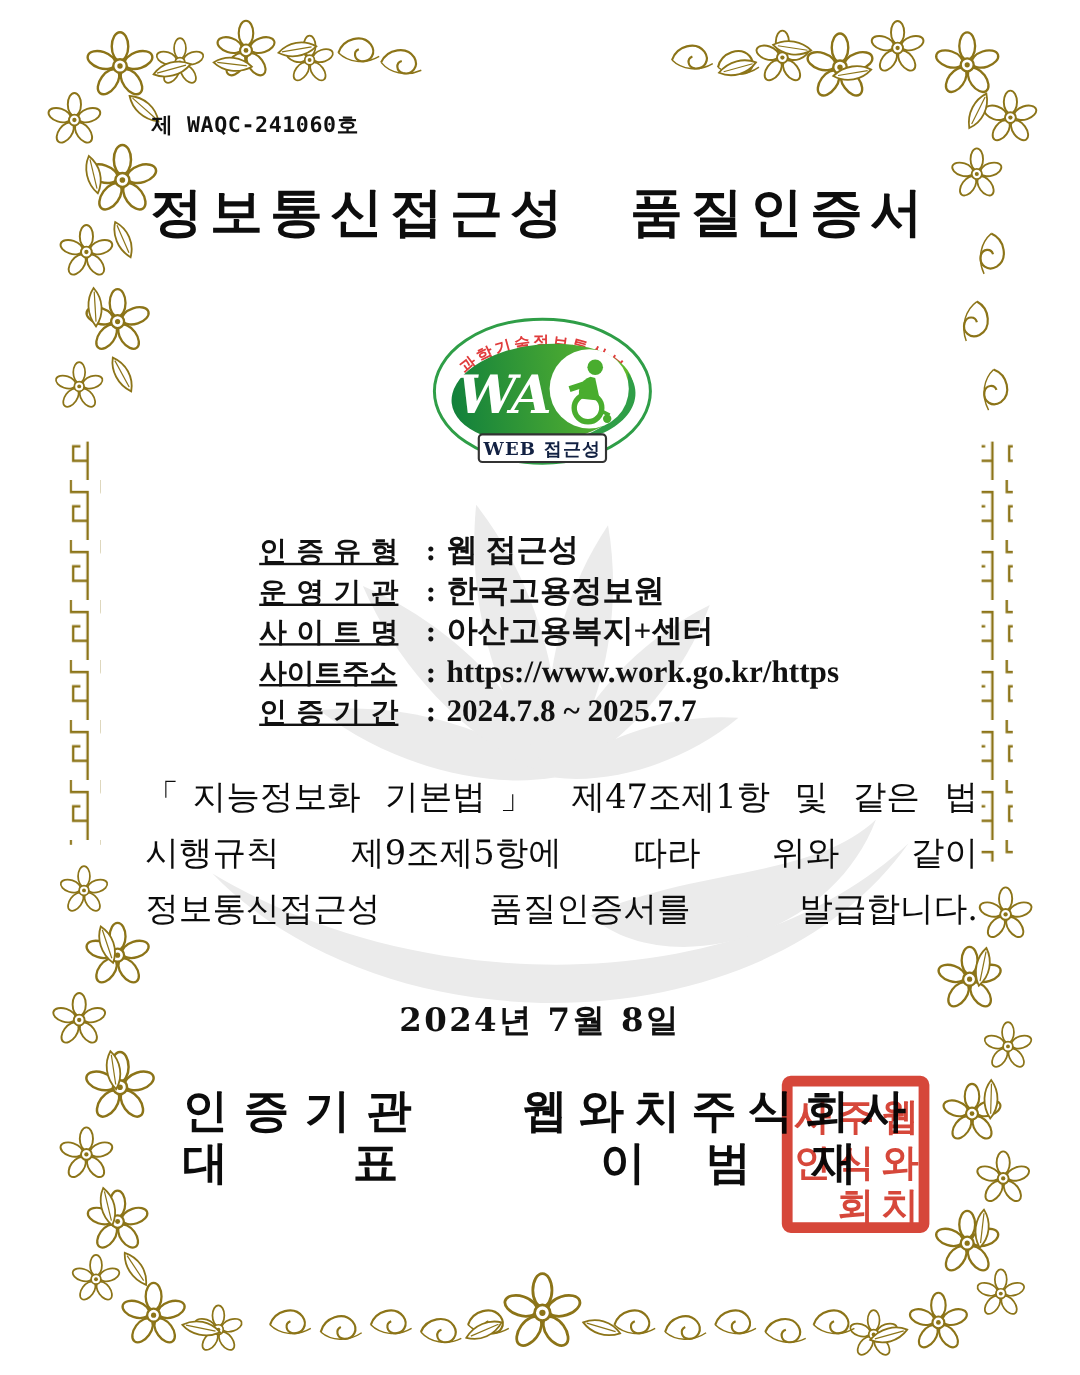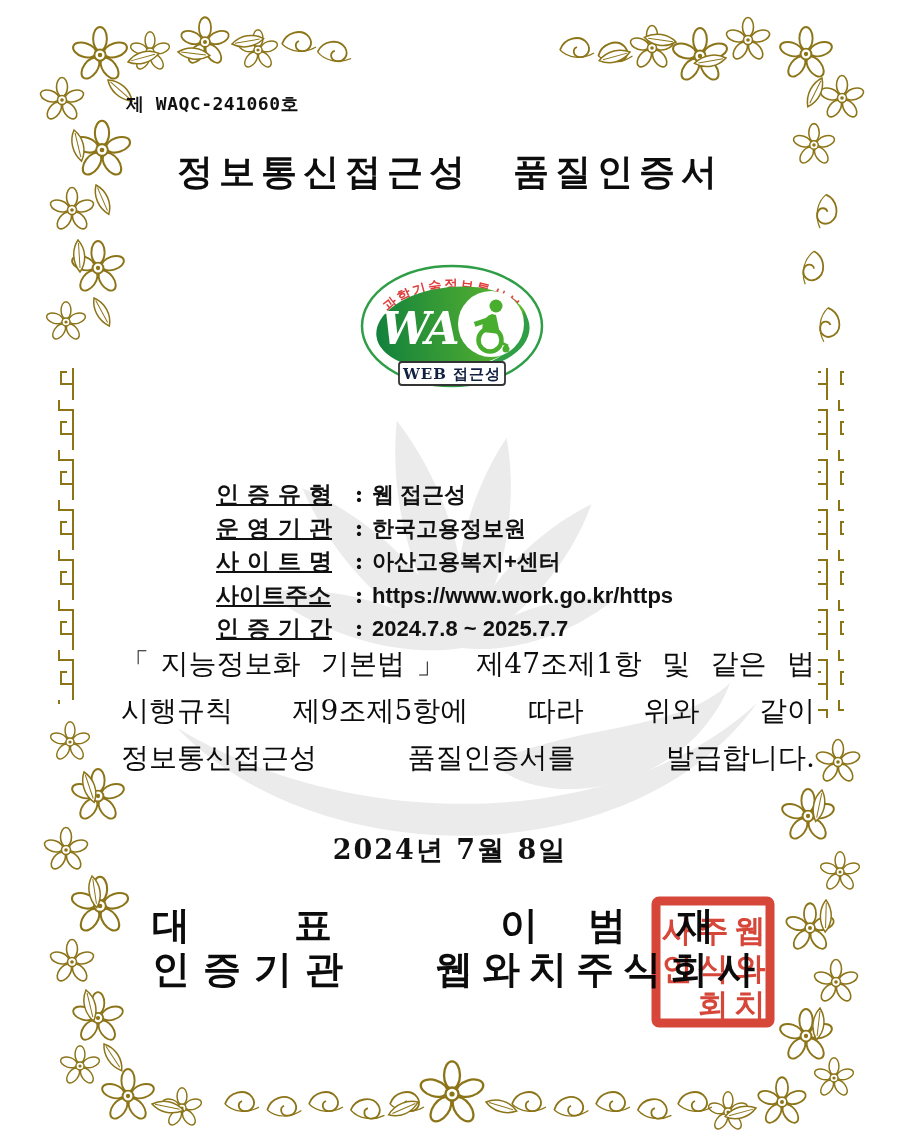--- a/index.html
+++ b/index.html
@@ -9,28 +9,28 @@
   }
   .abs{position:absolute;}
   svg{display:block;}
   
   .watermark{left:0;top:0;width:900px;height:1146px;z-index:0;}
   .frame{left:0;top:0;width:900px;height:1146px;z-index:1;pointer-events:none;}
   .content{z-index:2;}
   
   .cert-no{left:126px;top:92px;font-family:"DejaVu Sans Mono",monospace;
     font-size:18px;font-weight:bold;color:#111;letter-spacing:.5px;}
-  .title{left:0;top:148px;width:900px;text-align:center;font-size:36px;
+  .title{left:0;top:148px;width:900px;text-align:center;font-size:44px;
     font-weight:bold;color:#0d0d0d;letter-spacing:6px;}
   .logo{left:357px;top:260px;width:190px;height:130px;}
   .fields{left:216px;top:442px;font-size:23px;font-weight:bold;color:#111;}
   .frow{display:flex;align-items:baseline;height:33.5px;line-height:33.5px;}
   .flabel{display:inline-block;width:130px;text-decoration:underline;}
   .fcolon{display:inline-block;width:26px;text-align:center;}
-  .fvalue{font-family:Liberation Sans, sans-serif;font-weight:bold;font-size:22px;margin-top:36px;}
+  .fvalue{font-family:Liberation Serif, serif;font-weight:bold;font-size:26px;}
   .body-text{left:121px;top:640px;width:694px;font-size:28px;font-weight:normal;
     color:#0c0c0c;line-height:47px;}
   .bline{text-align:justify;text-align-last:justify;}
   .issue-date{left:0;top:832px;width:900px;text-align:center;font-size:27px;
     font-weight:bold;color:#111;letter-spacing:2px;}
   .signature{left:152px;top:903px;width:612px;color:#0c0c0c;}
   .sig-row{display:flex;justify-content:space-between;font-size:38px;
     font-weight:bold;height:44px;line-height:44px;white-space:nowrap;}
   .org-label{letter-spacing:13px;}
   .org-name{letter-spacing:9px;}
@@ -241,26 +241,26 @@
   <div class="abs content body-text">
     <div class="bline">「지능정보화 기본법」 제47조제1항 및 같은 법</div>
     <div class="bline">시행규칙 제9조제5항에 따라 위와 같이</div>
     <div class="bline">정보통신접근성 품질인증서를 발급합니다.</div>
   </div>
 
   <div class="abs content issue-date">2024년 7월 8일</div>
 
   <div class="abs content signature">
     <div class="sig-row">
+      <span class="org-label">인증기관</span>
+      <span class="org-name">웹와치주식회사</span>
+    </div>
+    <div class="sig-row">
       <span class="ceo-label">대표</span>
       <span class="ceo-name">이범재</span>
-    </div>
-    <div class="sig-row">
-      <span class="org-label">인증기관</span>
-      <span class="org-name">웹와치주식회사</span>
     </div>
   </div>
 
   <svg class="abs seal" viewBox="0 0 126 134">
     <g opacity="0.92">
       <rect x="6" y="6" width="114" height="122" fill="none" stroke="#d3382a" stroke-width="9" rx="3"></rect>
       <g font-size="31" font-weight="bold" fill="#d3382a" text-anchor="middle">
         <text x="100" y="46">웹</text>
         <text x="100" y="84">와</text>
         <text x="100" y="120">치</text>

